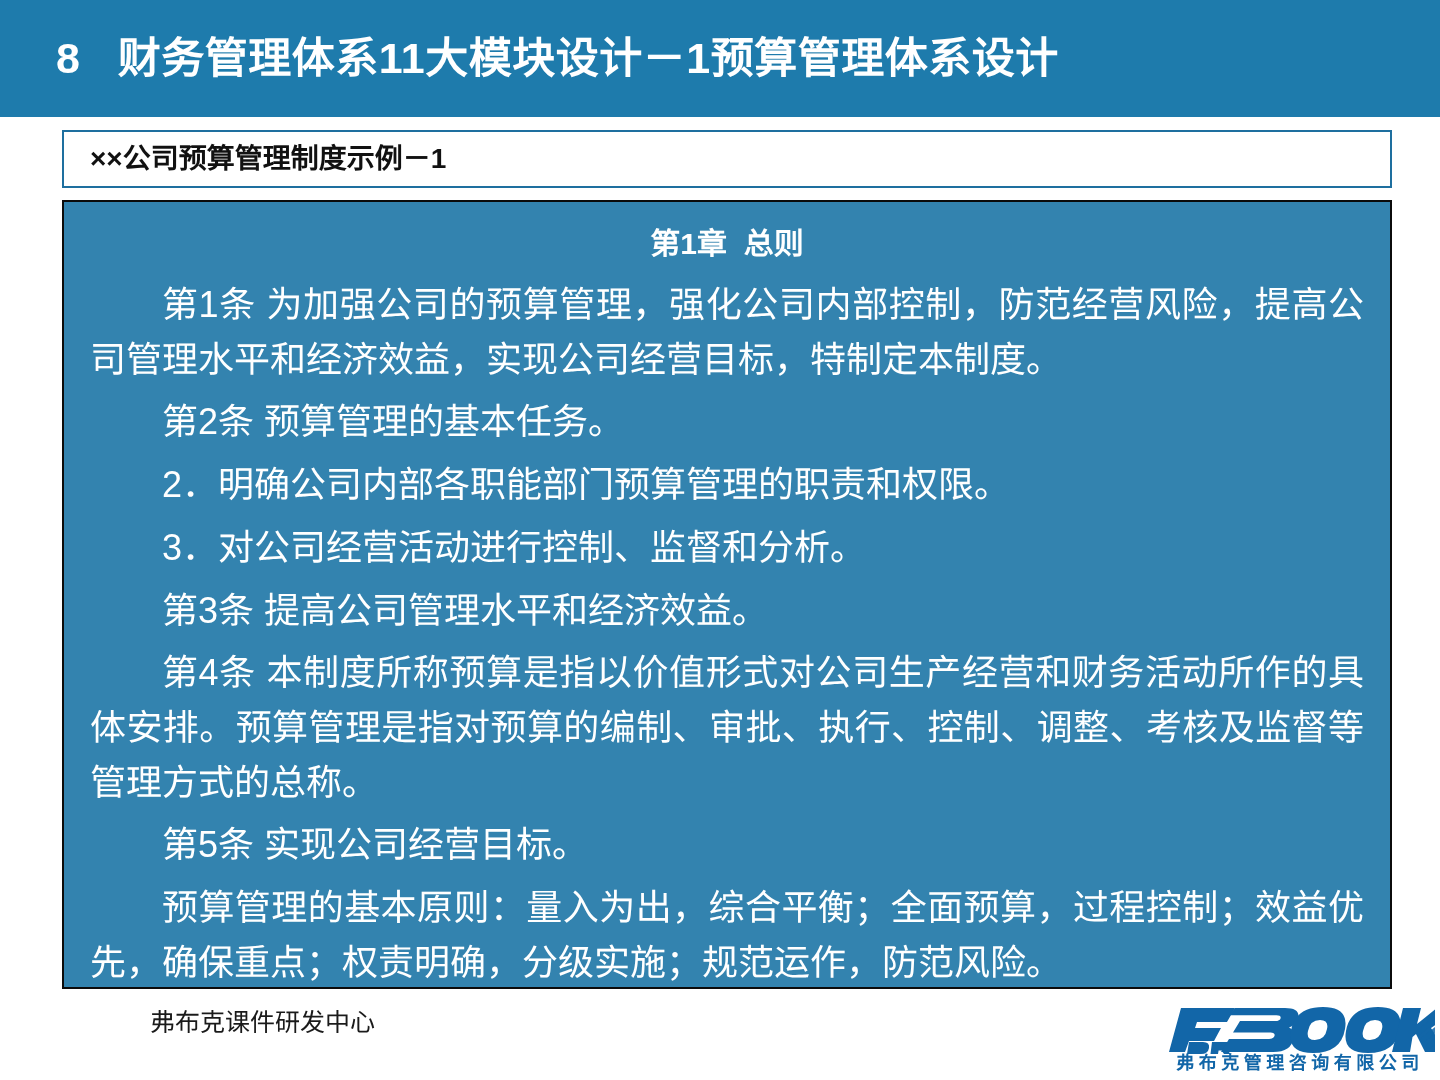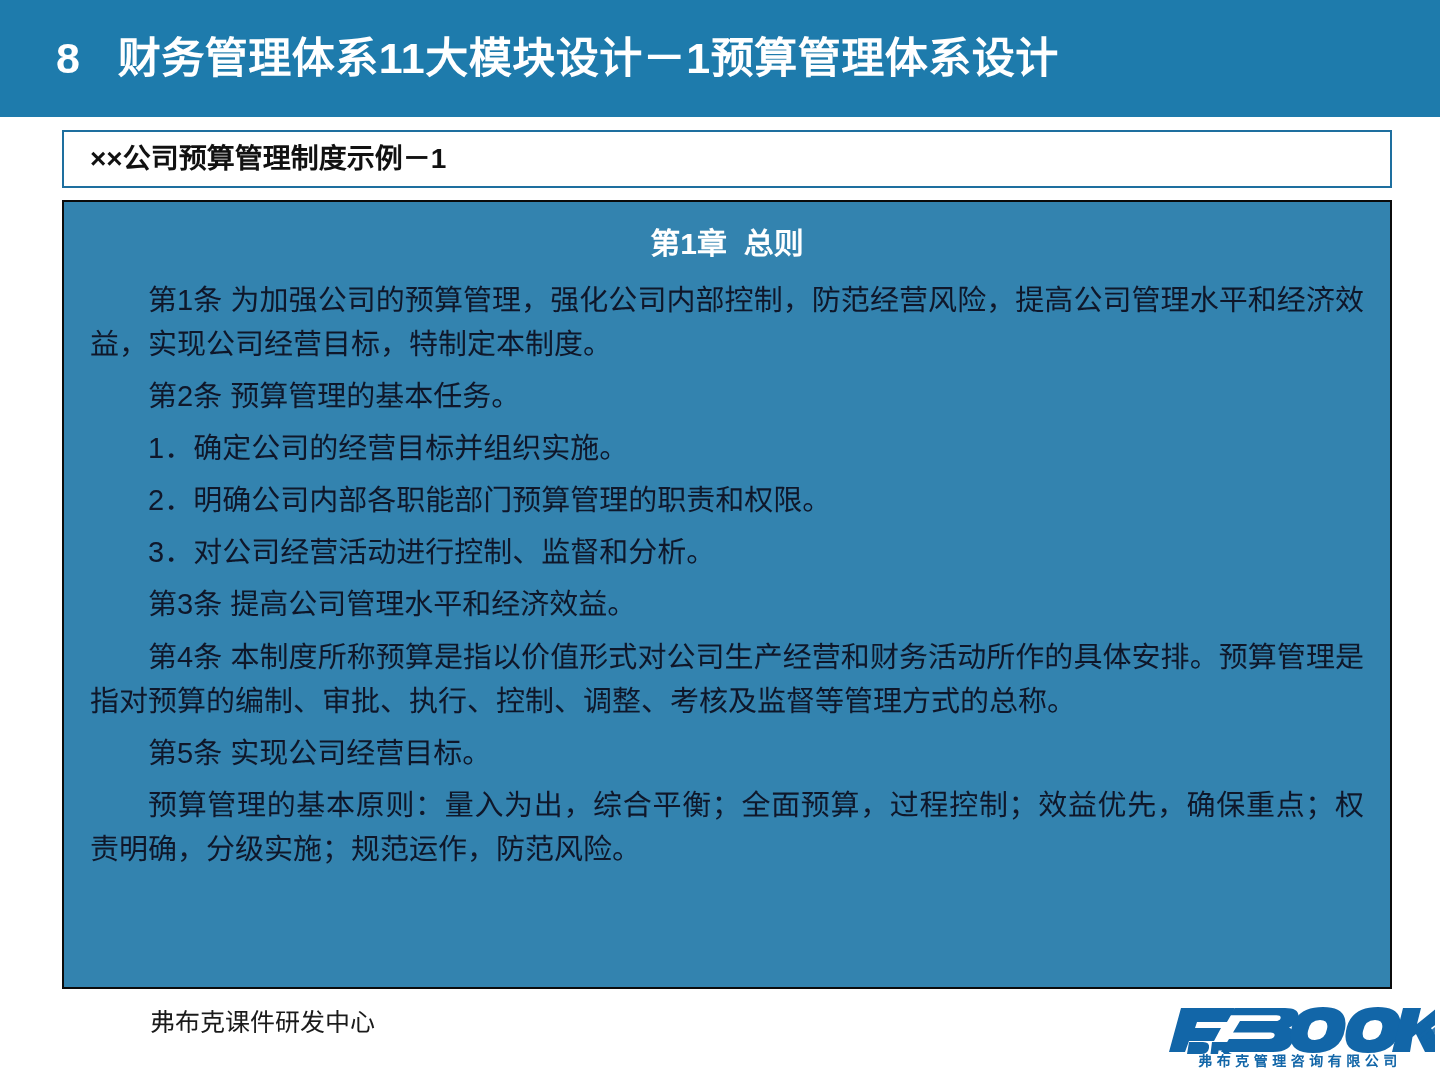--- a/index.html
+++ b/index.html
@@ -86,27 +86,27 @@
   .chapter-heading {
     text-align: center;
     font-size: 30px;
     font-weight: bold;
     line-height: 1.2;
     margin: 0 0 16px 0;
     white-space: pre;
   }
 
   .body-para {
-    font-size: 29px;
+    font-size: 36px;
     line-height: 1.52;
     margin: 0 0 8px 0;
     text-align: justify;
     text-justify: inter-ideograph;
     text-indent: 2em;
-    color: #0f172a;
+    color: #ffffff;
     font-weight: normal;
   }
   .body-para:last-child {
     margin-bottom: 5px;
   }
 
   
   .footer-text {
     position: absolute;
     left: 118px;
@@ -124,21 +124,21 @@
     top: 1002px;
     width: 272px;
     height: 74px;
   }
   .logo-svg { display: block; }
   .logo-sub {
     position: absolute;
     left: 12px;
     top: 52px;
     width: 250px;
-    font-size: 14px;
+    font-size: 18px;
     font-weight: bold;
     color: #1266a8;
     letter-spacing: 4.5px;
     white-space: pre;
     line-height: 1;
     text-align: center;
   }
 </style>
 </head>
 <body>
@@ -151,21 +151,20 @@
 
   <div class="subtitle-box">
     <div class="subtitle-text">××公司预算管理制度示例－1</div>
   </div>
 
   <div class="content-panel">
     <div class="chapter-heading">第1章  总则</div>
 
     <p class="body-para">第1条  为加强公司的预算管理，强化公司内部控制，防范经营风险，提高公司管理水平和经济效益，实现公司经营目标，特制定本制度。</p>
     <p class="body-para">第2条  预算管理的基本任务。</p>
-    <p class="body-para">1．确定公司的经营目标并组织实施。</p>
     <p class="body-para">2．明确公司内部各职能部门预算管理的职责和权限。</p>
     <p class="body-para">3．对公司经营活动进行控制、监督和分析。</p>
     <p class="body-para">第3条  提高公司管理水平和经济效益。</p>
     <p class="body-para">第4条  本制度所称预算是指以价值形式对公司生产经营和财务活动所作的具体安排。预算管理是指对预算的编制、审批、执行、控制、调整、考核及监督等管理方式的总称。</p>
     <p class="body-para">第5条  实现公司经营目标。</p>
     <p class="body-para">预算管理的基本原则：量入为出，综合平衡；全面预算，过程控制；效益优先，确保重点；权责明确，分级实施；规范运作，防范风险。</p>
   </div>
 
   <div class="footer-text">弗布克课件研发中心</div>
 

